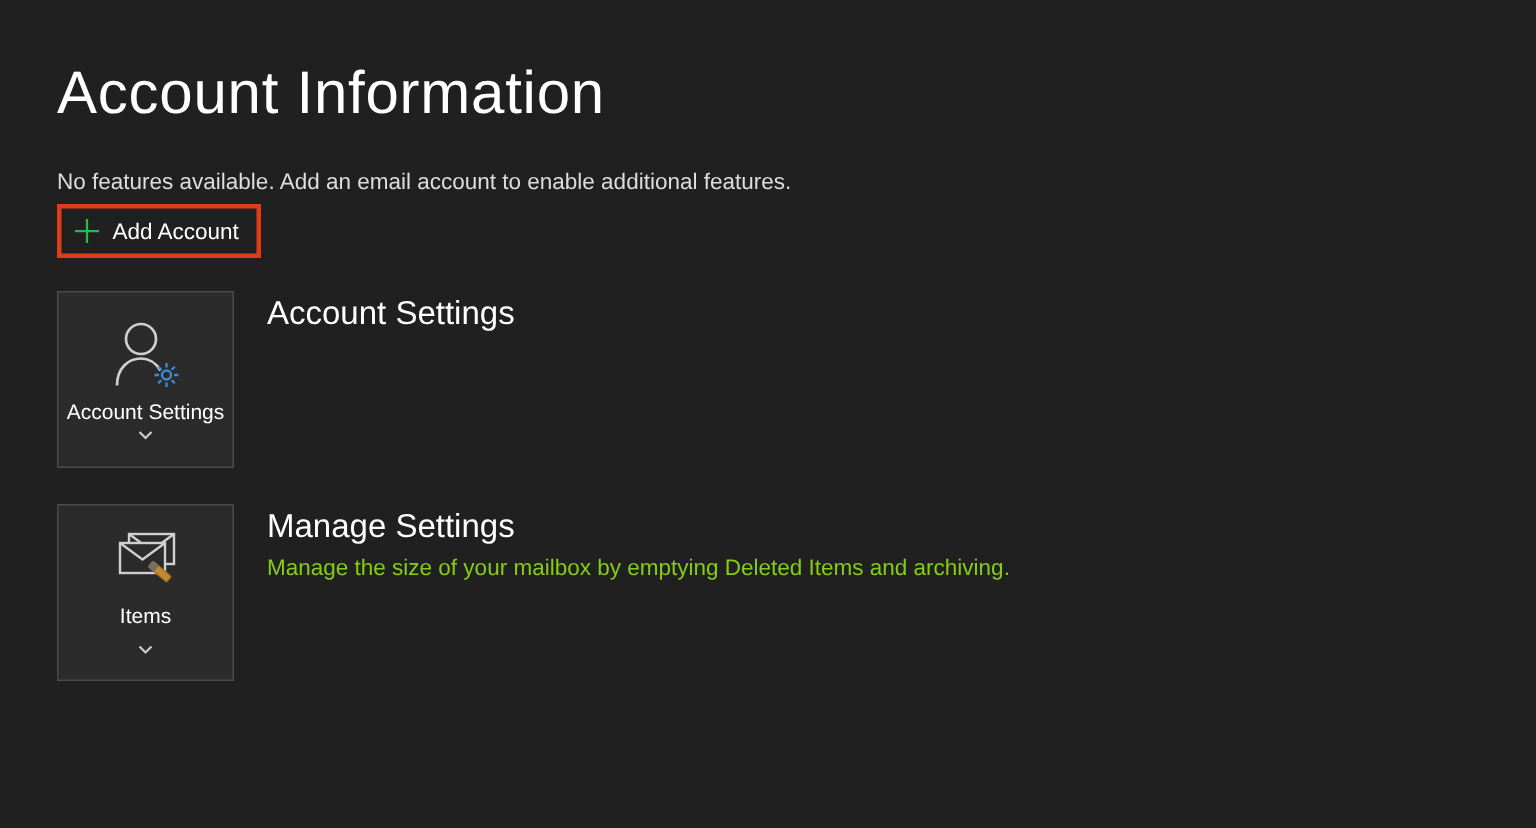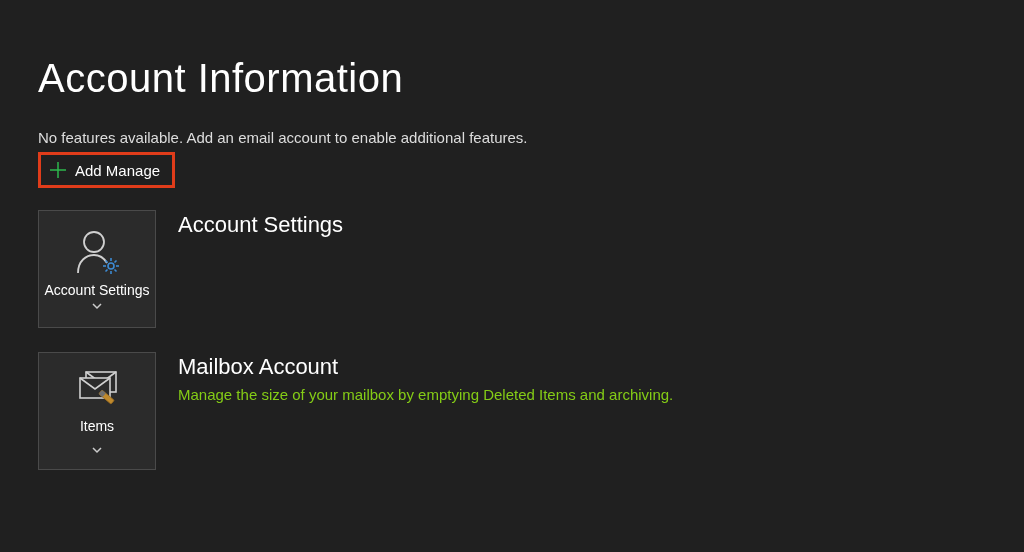--- a/index.html
+++ b/index.html
@@ -9,21 +9,21 @@
     }
     body {
       width: 1024px;
       height: 552px;
       background-color: #202020;
       font-family: "Segoe UI", Arial, sans-serif;
       color: #ffffff;
       overflow: hidden;
     }
     .container {
-      padding: 56px 38px;
+      padding: 40px 38px;
     }
     .page-title {
       font-size: 40px;
       font-weight: 300;
       letter-spacing: 0.5px;
       margin-bottom: 28px;
       color: #ffffff;
     }
     .no-account-msg {
       font-size: 15px;
@@ -128,21 +128,21 @@
 
   <div class="no-account-msg">No features available. Add an email account to enable additional features.</div>
 
   <div class="add-account-btn">
     <span class="plus-icon">
       <svg width="18" height="18" viewBox="0 0 18 18">
         <line x1="9" y1="1" x2="9" y2="17"></line>
         <line x1="1" y1="9" x2="17" y2="9"></line>
       </svg>
     </span>
-    <span class="add-account-label">Add Manage</span>
+    <span class="add-account-label">Add Account</span>
   </div>
 
   
   <div class="section">
     <div class="tile">
       <div class="tile-icon">
         <svg width="50" height="46" viewBox="0 0 50 46">
           <circle cx="22" cy="13" r="10" fill="none" stroke="#d0d0d0" stroke-width="1.8"></circle>
           <path d="M6 44 C6 32 14 26 22 26 C27 26 32 29 35 34" fill="none" stroke="#d0d0d0" stroke-width="1.8"></path>
           <g transform="translate(32,30)">
@@ -193,18 +193,18 @@
       <div class="tile-label">
         <span>Items</span>
       </div>
       <span class="chevron-down stacked-chevron">
         <svg width="10" height="8" viewBox="0 0 10 8">
             <polyline points="1,2 5,6 9,2"></polyline>
           </svg>
       </span>
     </div>
     <div class="section-text">
-      <div class="section-heading">Mailbox Account</div>
+      <div class="section-heading">Manage Settings</div>
       <div class="section-desc">Manage the size of your mailbox by emptying Deleted Items and archiving.</div>
     </div>
   </div>
 
 </div>
 
 </body></html>

